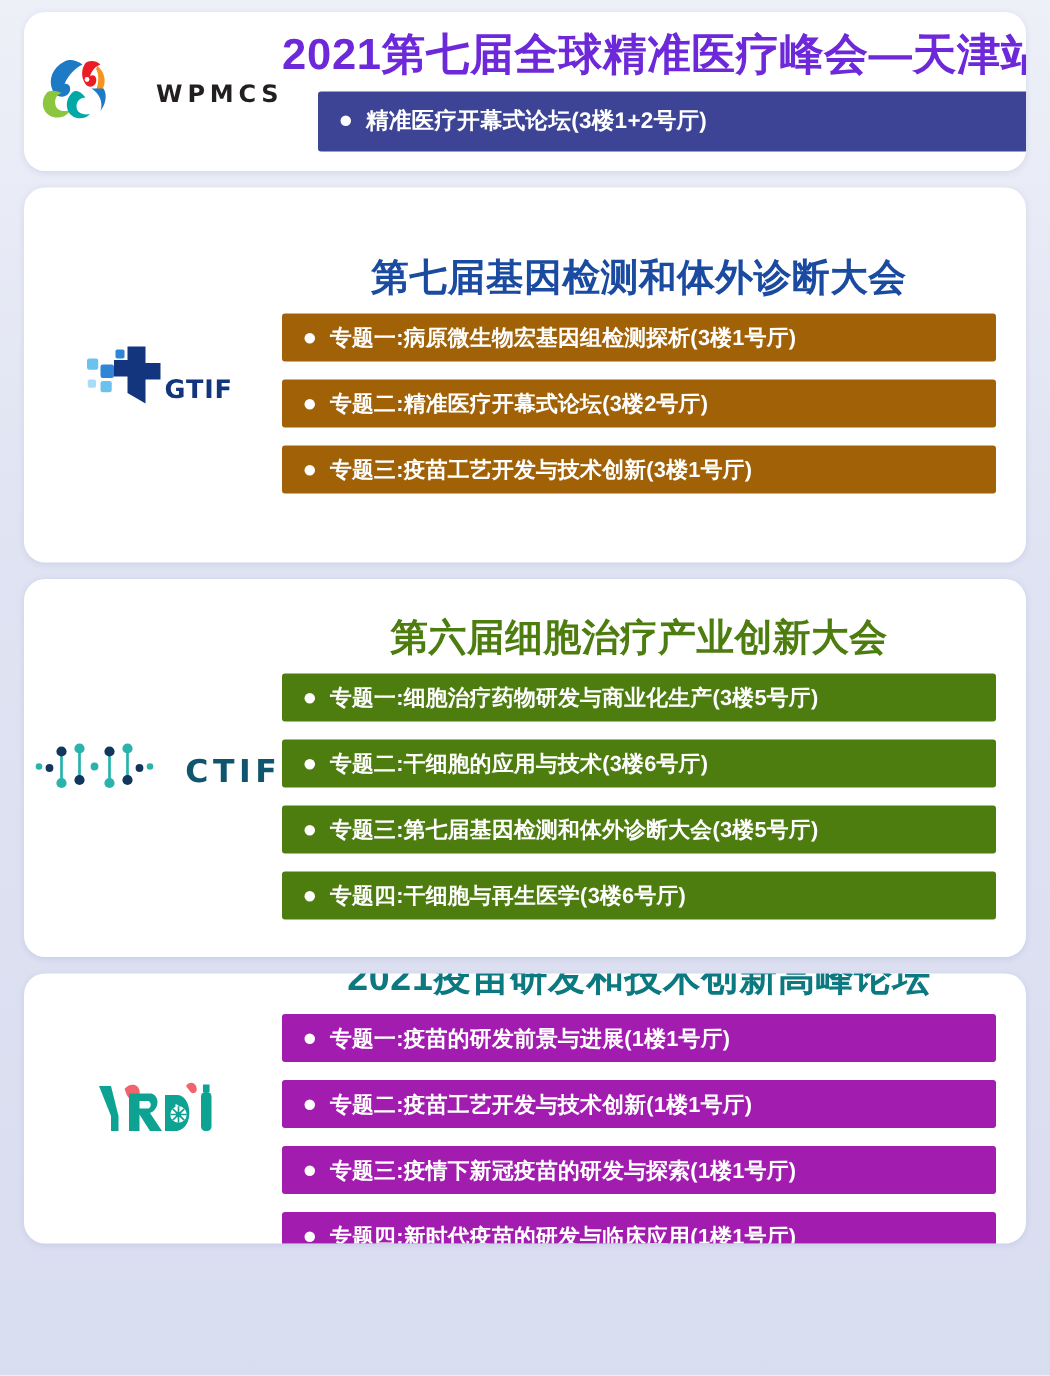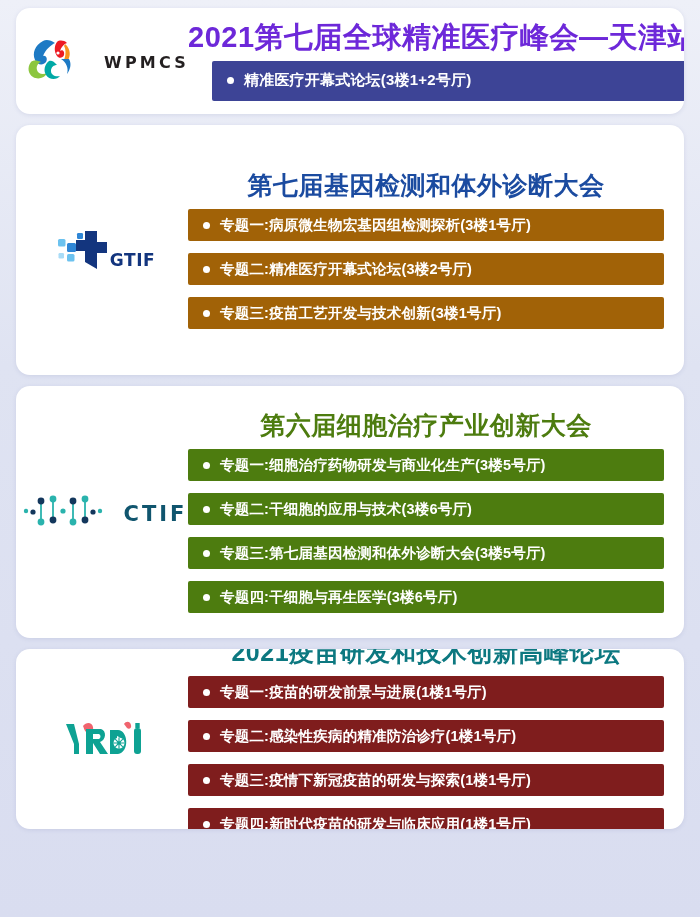--- a/index.html
+++ b/index.html
@@ -85,21 +85,21 @@
     height: 32px;
     display: flex;
     align-items: center;
     border-radius: 2px;
     padding-left: 15px;
     box-sizing: border-box;
   }
   .c1 .session-bar { height: 40px; background: #3d4496; margin-left: 24px; }
   .c2 .session-bar { background: #a16207; }
   .c3 .session-bar { background: #4d7c0f; }
-  .c4 .session-bar { background: #7f1d1d; }
+  .c4 .session-bar { background: #a21caf; }
 
   .dot {
     width: 7px;
     height: 7px;
     border-radius: 50%;
     background: #ffffff;
     margin-right: 10px;
     flex: 0 0 auto;
   }
   .session-label {
@@ -293,21 +293,21 @@
     </div>
     <div class="content-col">
       <div class="card-title">2021疫苗研发和技术创新高峰论坛</div>
       <div class="sessions">
         <div class="session-bar">
           <span class="dot"></span>
           <span class="session-label">专题一:疫苗的研发前景与进展(1楼1号厅)</span>
         </div>
         <div class="session-bar">
           <span class="dot"></span>
-          <span class="session-label">专题二:感染性疾病的精准防治诊疗(1楼1号厅)</span>
+          <span class="session-label">专题二:疫苗工艺开发与技术创新(1楼1号厅)</span>
         </div>
         <div class="session-bar">
           <span class="dot"></span>
           <span class="session-label">专题三:疫情下新冠疫苗的研发与探索(1楼1号厅)</span>
         </div>
         <div class="session-bar">
           <span class="dot"></span>
           <span class="session-label">专题四:新时代疫苗的研发与临床应用(1楼1号厅)</span>
         </div>
       </div>

